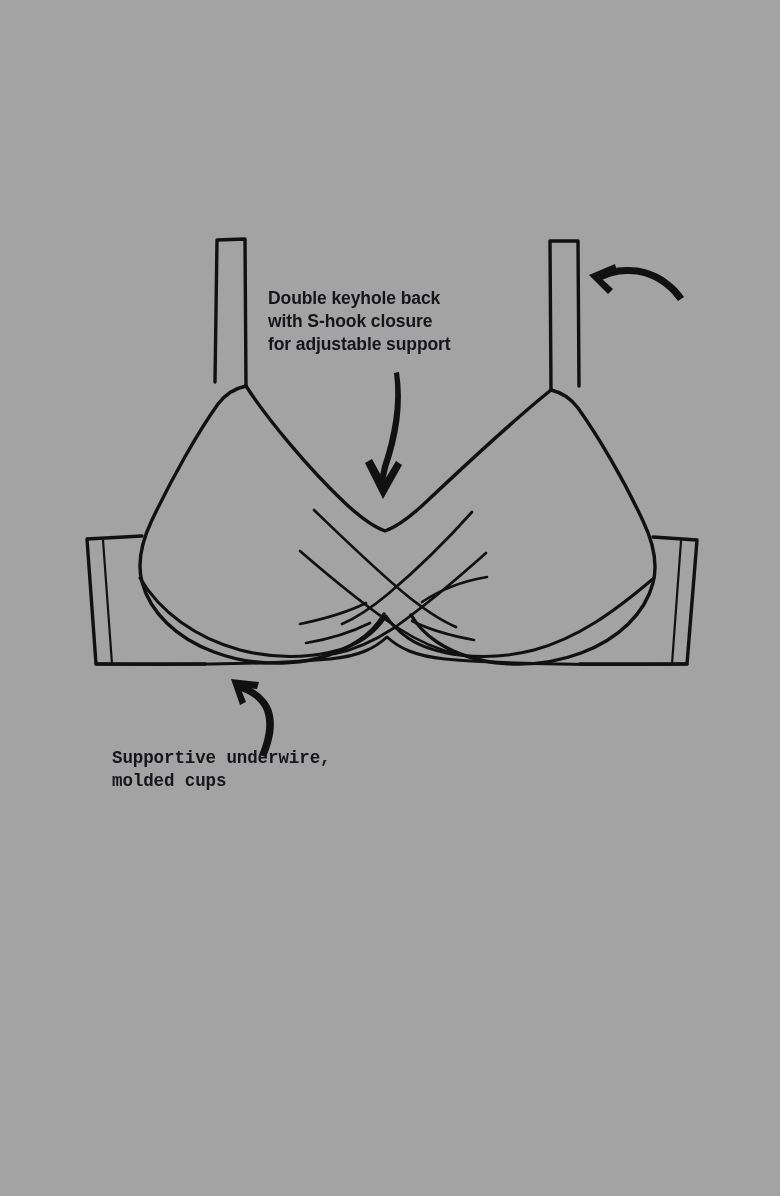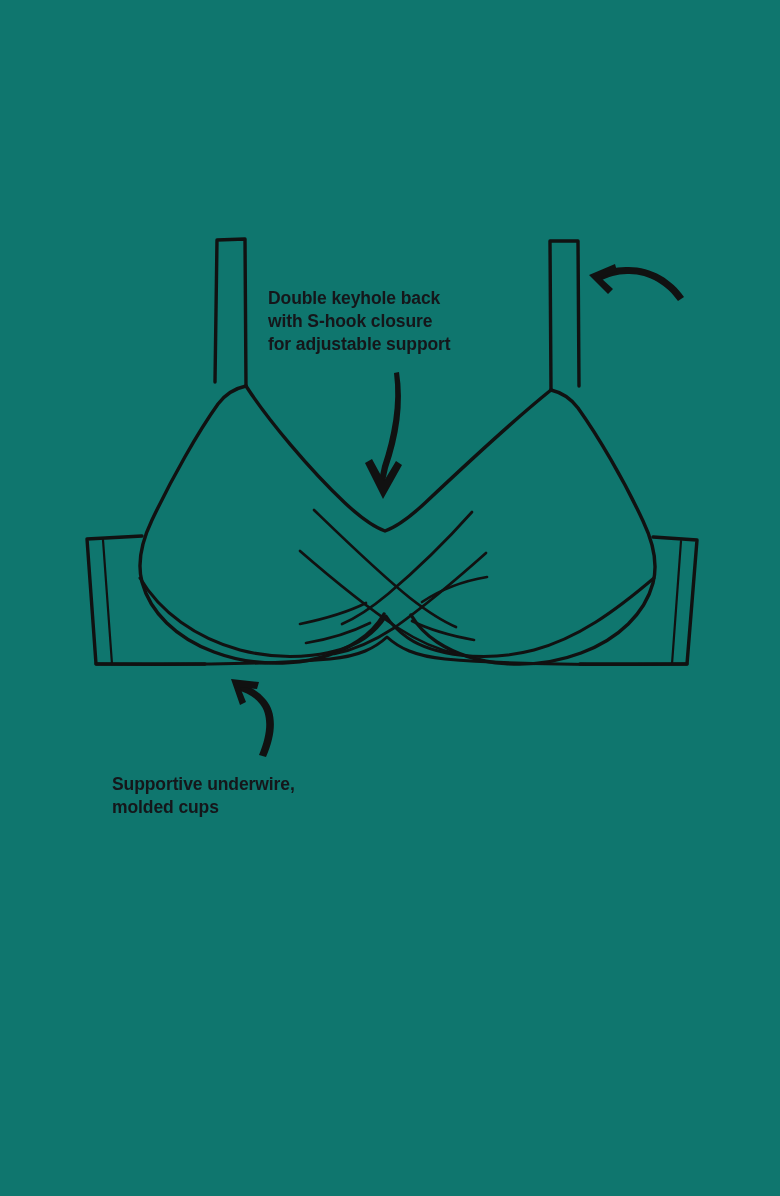--- a/index.html
+++ b/index.html
@@ -11,21 +11,21 @@
   body {
     width: 780px;
     height: 1196px;
     font-family: "Liberation Sans", sans-serif;
     overflow: hidden;
   }
   #diagram-root {
     position: relative;
     width: 780px;
     height: 1196px;
-    background: #0f766e;
+    background: #a3a3a3;
   }
   #diagram-svg {
     position: absolute;
     top: 0;
     left: 0;
     width: 780px;
     height: 1196px;
     display: block;
   }
   .callout {
@@ -41,21 +41,22 @@
   #callout-keyhole {
     left: 268px;
     top: 287px;
   }
   #callout-straps {
     left: 629px;
     top: 320px;
   }
   #callout-underwire {
     left: 112px;
-    top: 773px;
+    top: 747px;
+    font-family: Liberation Mono, monospace;
   }
 </style>
 </head>
 <body>
 
 <div id="diagram-root">
 
   <svg id="diagram-svg" viewBox="0 0 780 1196" xmlns="http://www.w3.org/2000/svg">
 
     <g fill="none" stroke="#111111" stroke-width="3.4" stroke-linecap="round" stroke-linejoin="round">

